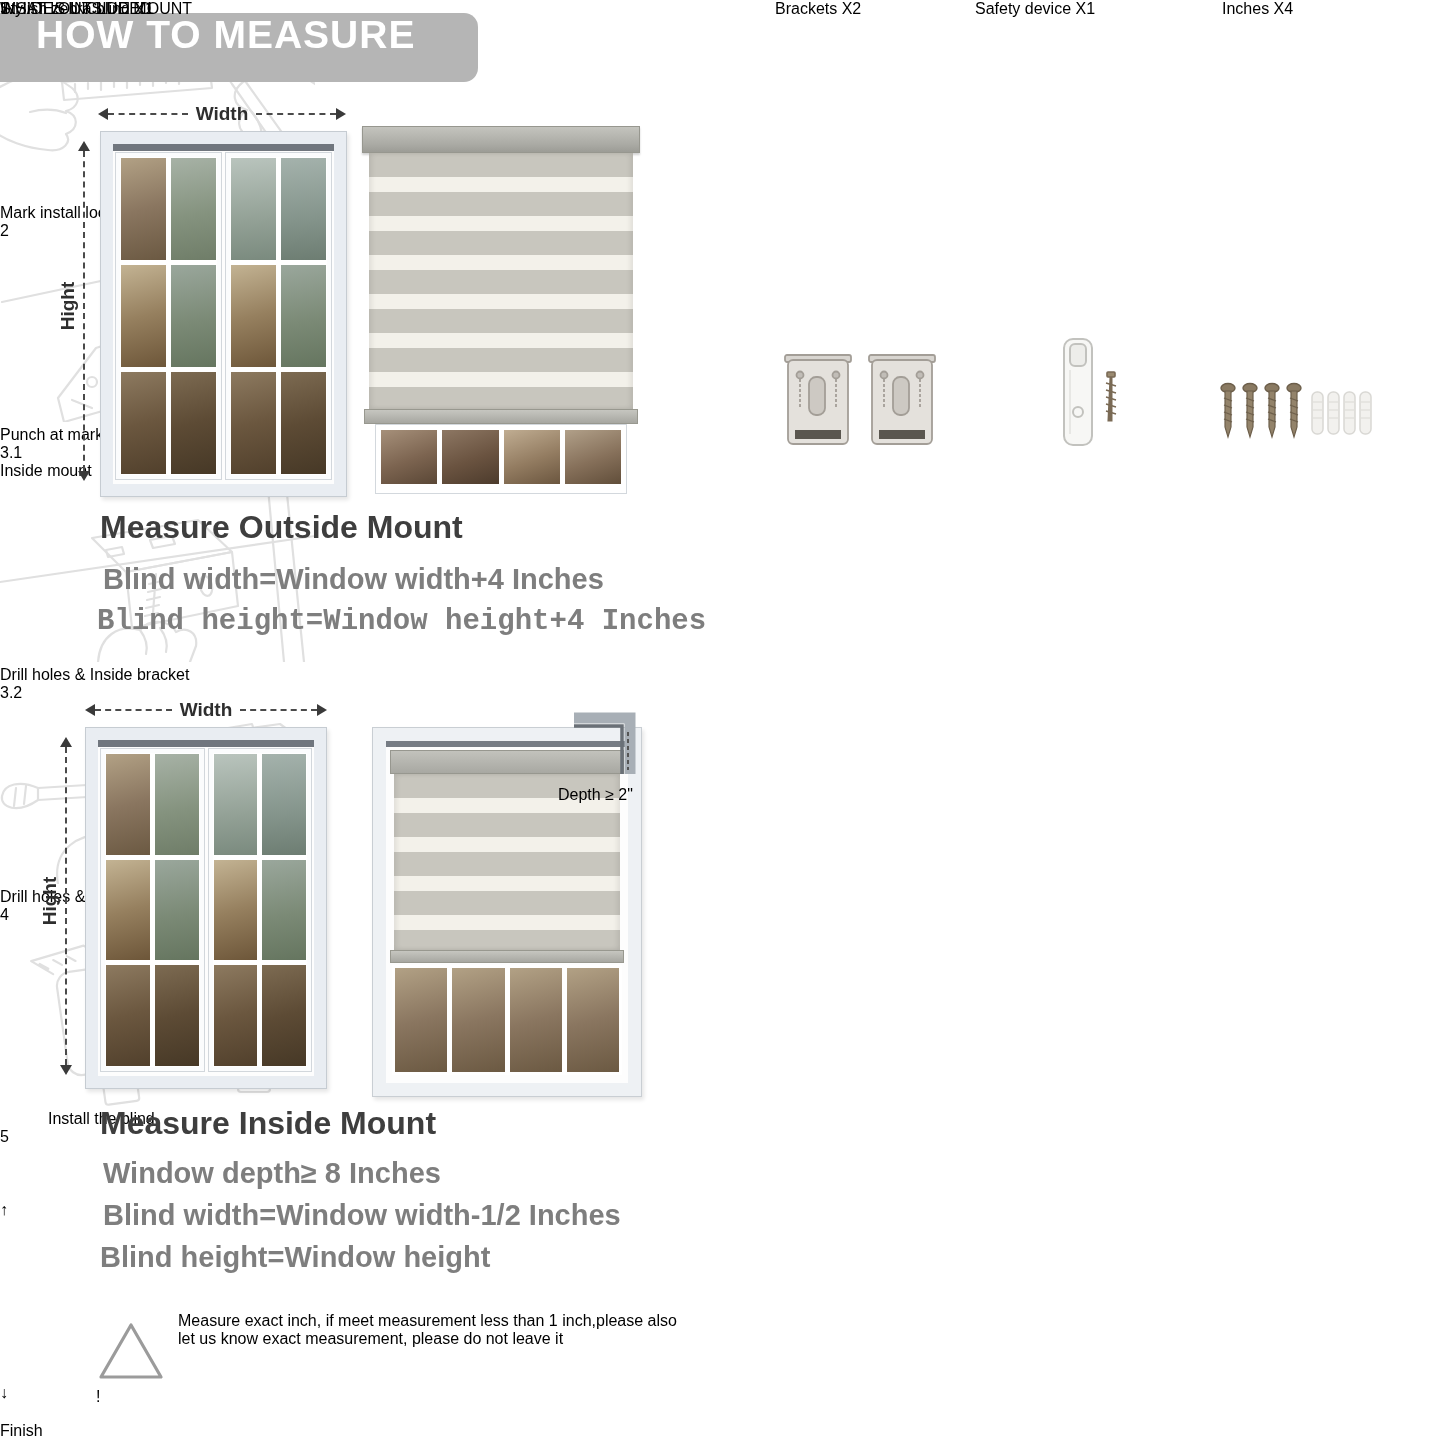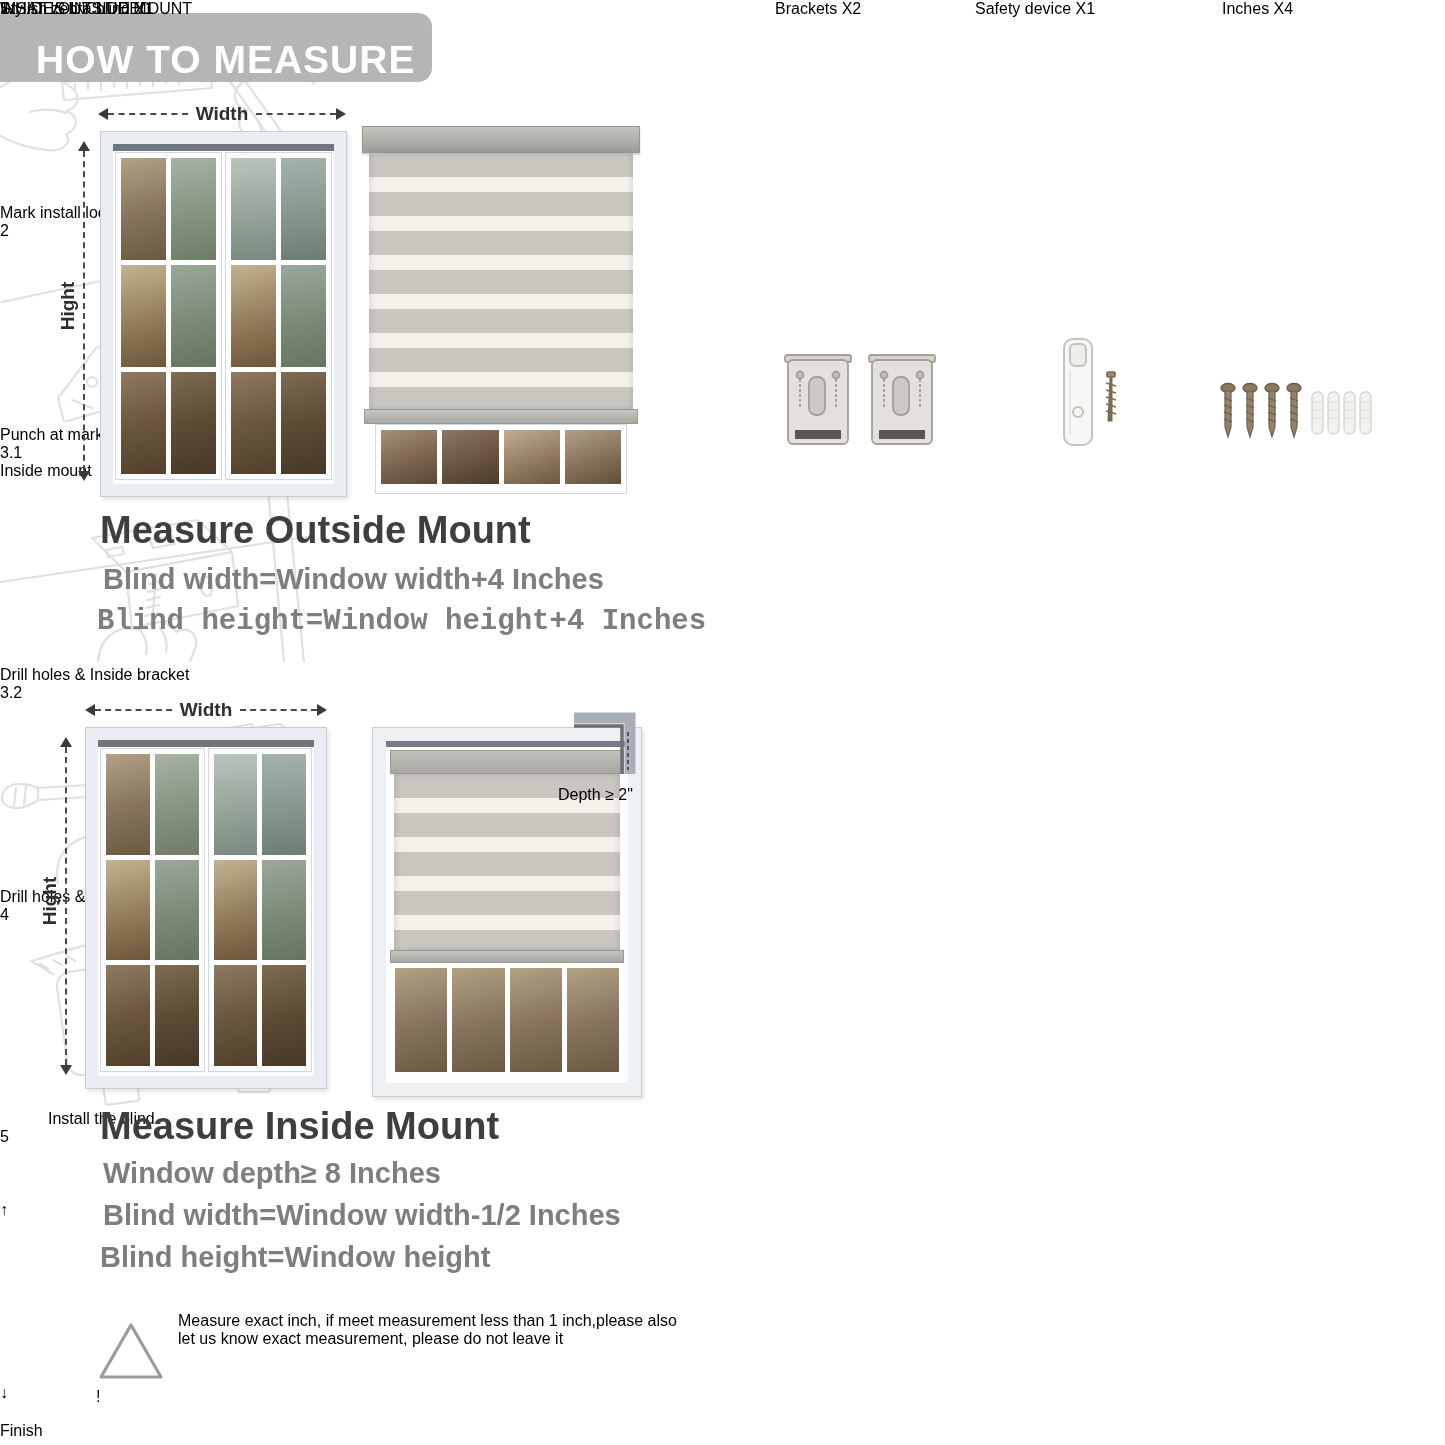--- a/index.html
+++ b/index.html
@@ -1,25 +1,25 @@
 <!DOCTYPE html>
 <html><head>
 <meta charset="utf-8">
 <style>
   html,body{margin:0;padding:0;background:#fff;}
   #canvas{position:relative;width:1445px;height:1445px;background:#ffffff;overflow:hidden;
           font-family:"Liberation Sans",sans-serif;-webkit-font-smoothing:antialiased;}
   .abs{position:absolute;}
 
   
-  .howto-box{left:0;top:13px;width:432px;height:69px;background:#b5b5b5;border-radius:0 14px 14px 0;
-             display:flex;align-items:flex-end;padding-left:36px;box-sizing:border-box;}
+  .howto-box{left:0;top:13px;width:478px;height:69px;background:#b5b5b5;border-radius:0 14px 14px 0;
+             display:flex;align-items:flex-start;padding-left:36px;box-sizing:border-box;}
   .howto-box span{color:#ffffff;font-size:39px;font-weight:bold;letter-spacing:1px;}
 
-  .sec-title{font-size:38px;font-weight:bold;color:#3e3e3e;}
+  .sec-title{font-size:32px;font-weight:bold;color:#3e3e3e;}
   .formula{font-size:29px;font-weight:bold;color:#7e7e7e;}
 
   
   .window{background:#e9edf2;border:1px solid #c6ccd2;box-shadow:2px 3px 4px rgba(0,0,0,.10);}
   .win-body{position:absolute;left:12px;top:12px;right:12px;bottom:12px;background:#fdfdfd;
             display:flex;gap:5px;padding:9px 3px 5px 3px;box-sizing:border-box;}
   .win-topbar{position:absolute;left:12px;top:12px;right:12px;height:7px;background:#70767e;z-index:2;}
   .sash{flex:1;background:#fff;outline:1px solid #d2d7dc;border:4px solid #fbfcfd;
         display:grid;grid-template-columns:1fr 1fr;grid-template-rows:1fr 1fr 1fr;gap:5px;padding:1px;}
   .pane{background:linear-gradient(165deg,#b2a185 0%,#8a7660 50%,#6b5942 100%);}

